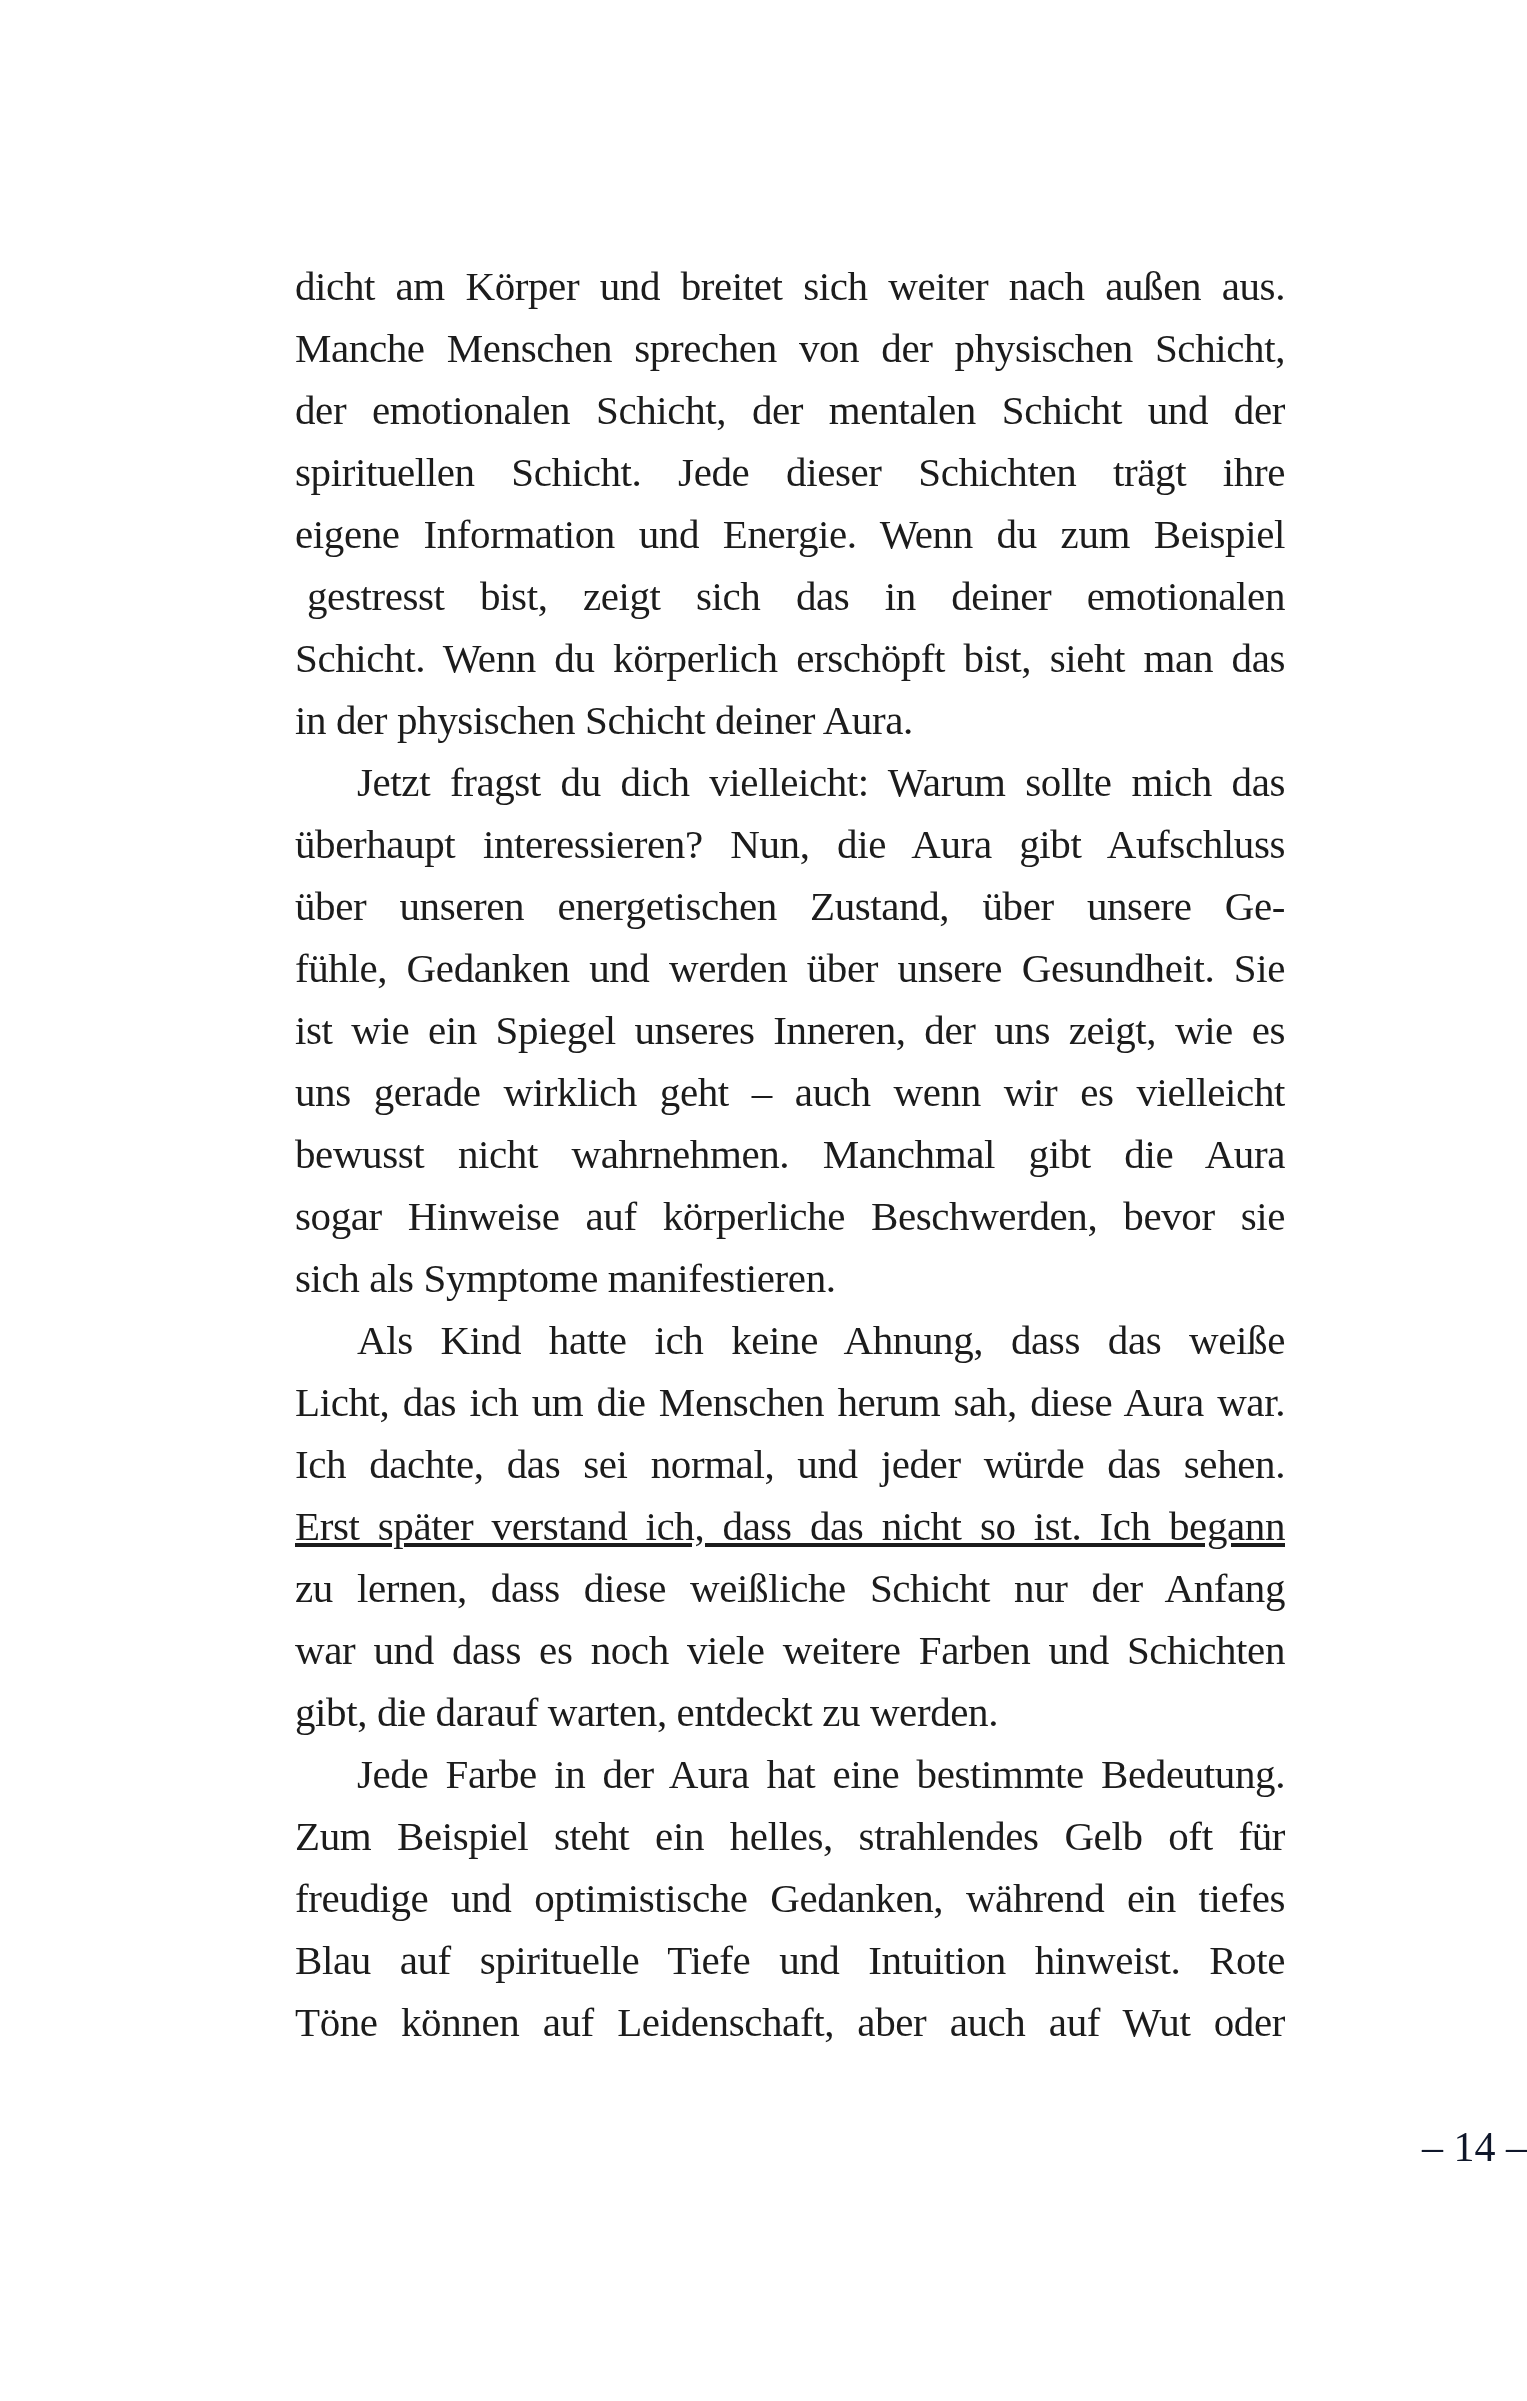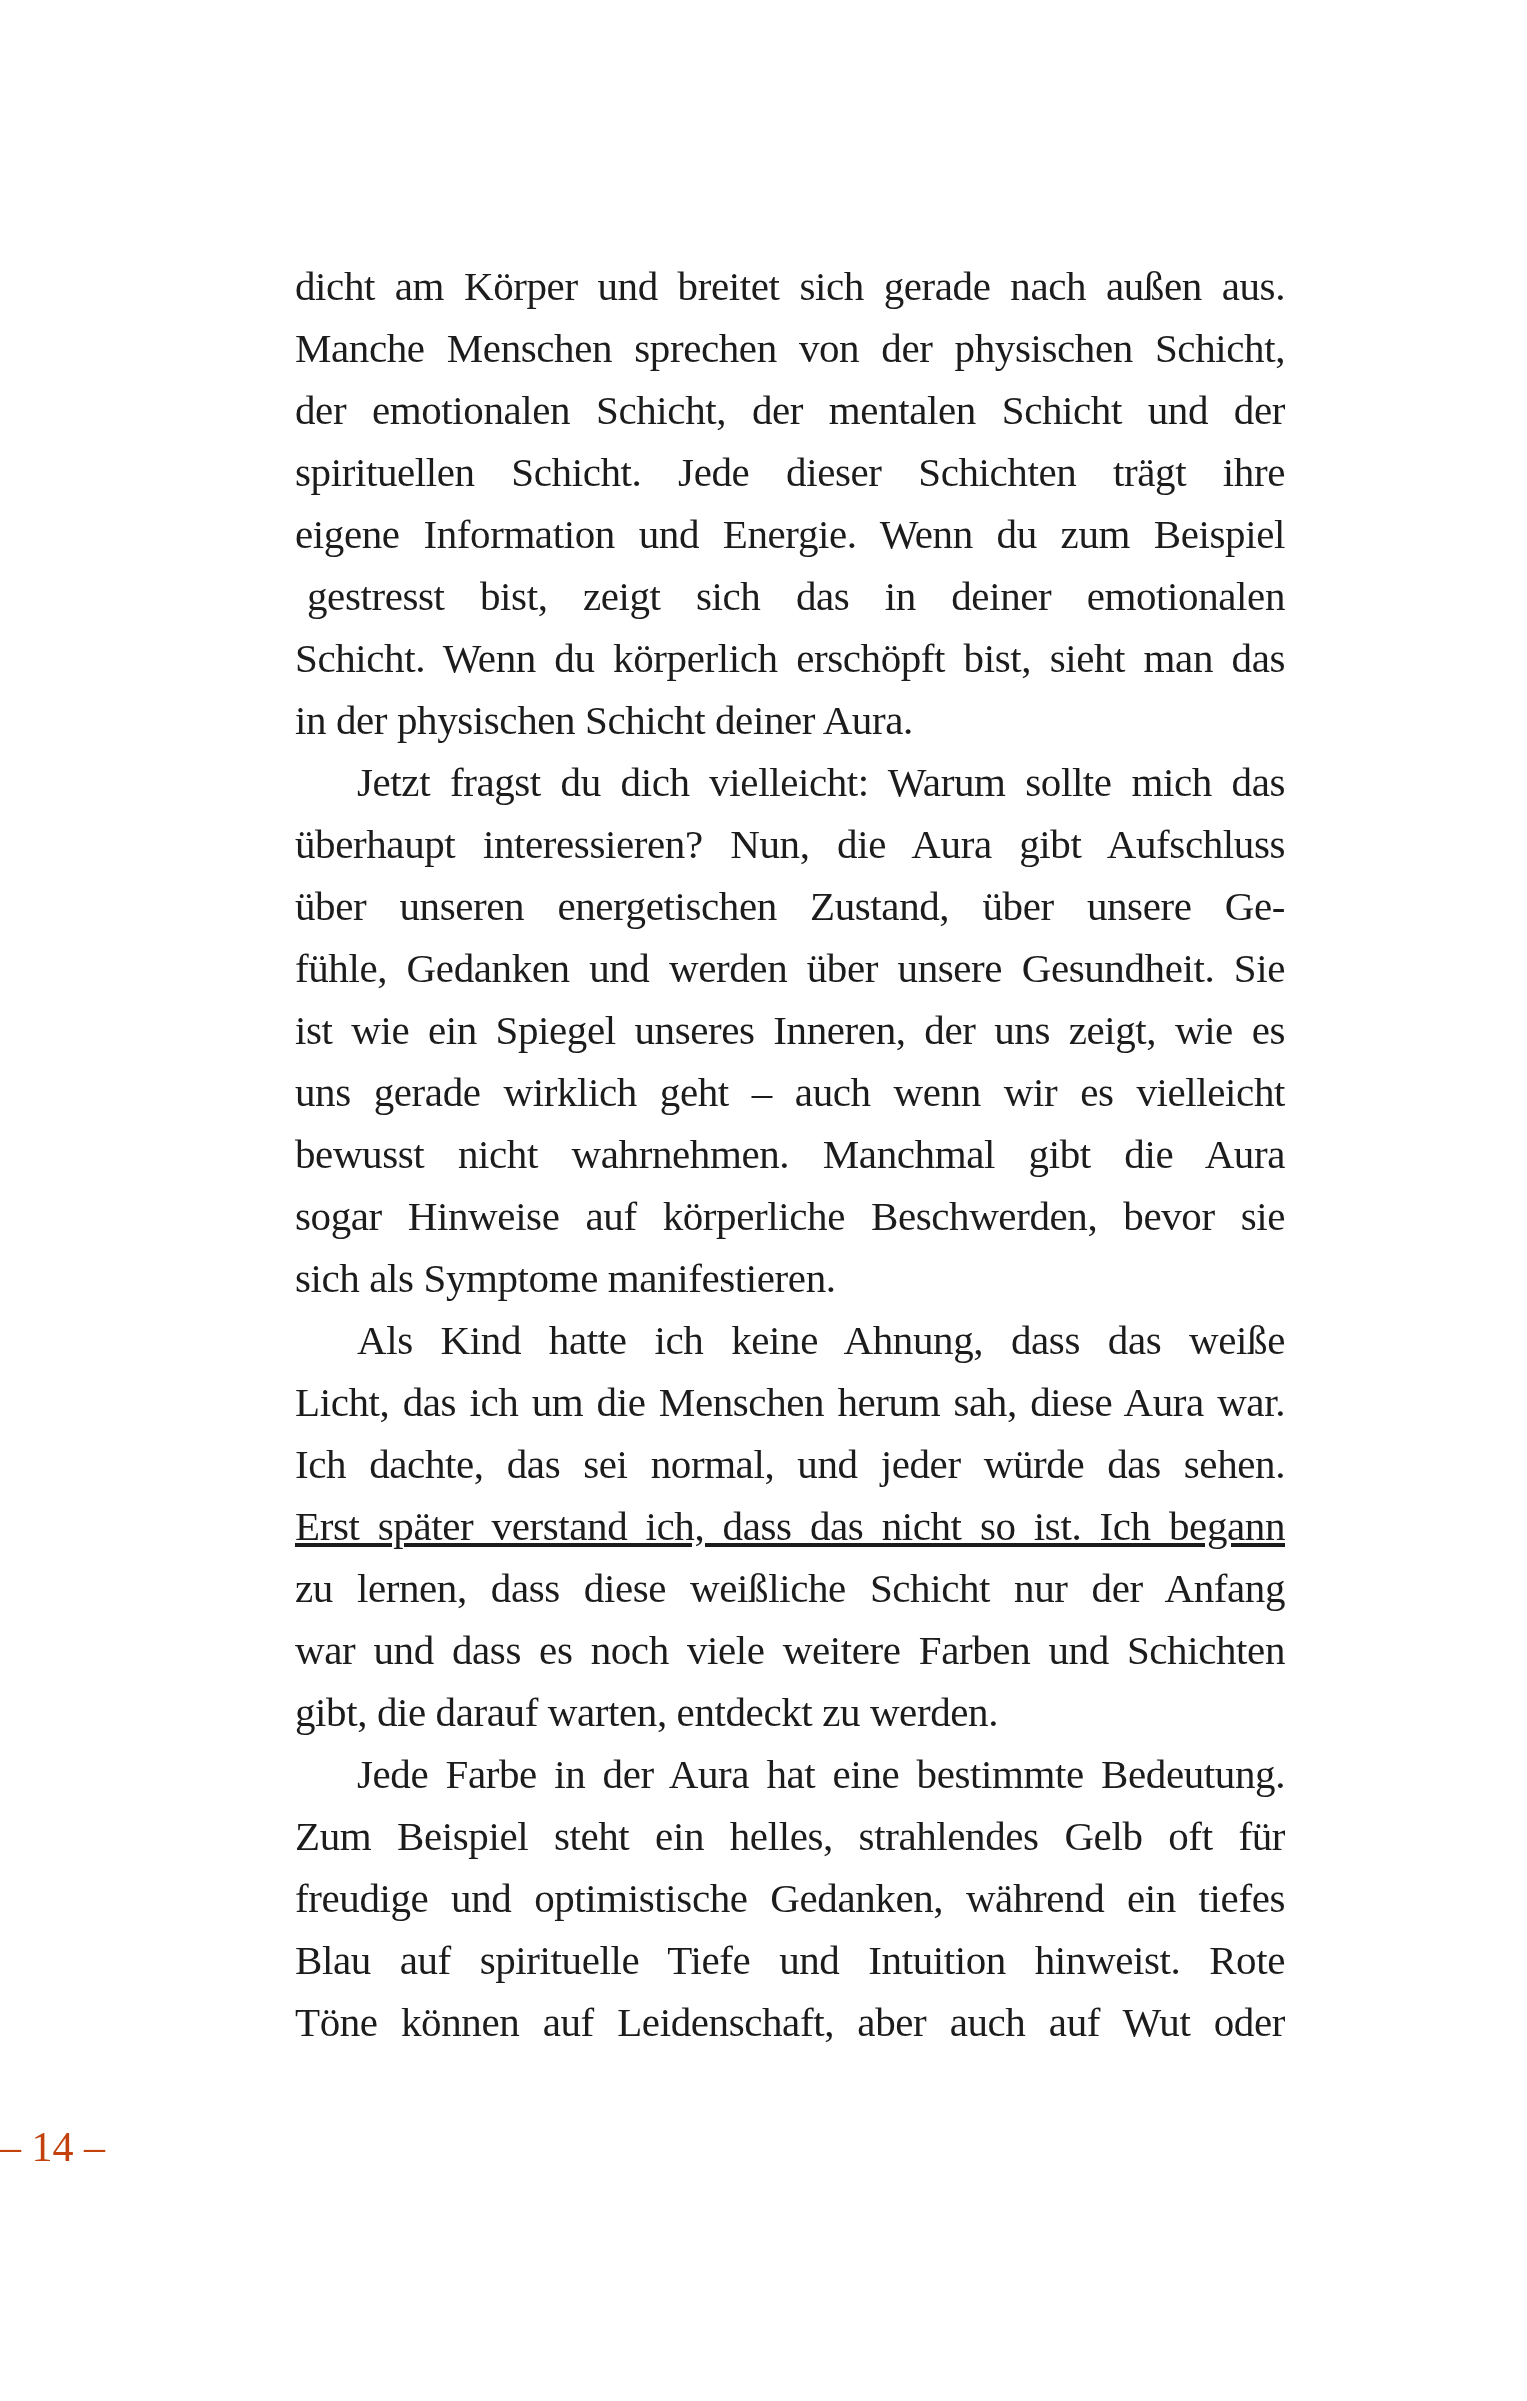--- a/index.html
+++ b/index.html
@@ -50,34 +50,34 @@
       overflow: visible;
     }
     .line.last {
       text-align-last: left;
     }
     .page-number {
       position: absolute;
       left: 0;
       width: 1527px;
       top: 2122px;
-      text-align: left;
+      text-align: right;
       font-size: 42px;
       line-height: 51px;
-      color: #c2410c;
+      color: #0f172a;
     }
   </style>
 </head>
 <body>
 
 <div class="page">
   <div class="text-block">
 
     <p class="para">
-      <span class="line" style="white-space: normal; height: 62px; overflow: hidden;">dicht am Körper und breitet sich gerade nach außen aus.</span>
+      <span class="line" style="white-space: normal; height: 62px; overflow: hidden;">dicht am Körper und breitet sich weiter nach außen aus.</span>
       <span class="line" style="white-space: normal; height: 62px; overflow: hidden;">Manche Menschen sprechen von der physischen Schicht,</span>
       <span class="line" style="white-space: normal; height: 62px; overflow: hidden;">der emotionalen Schicht, der mentalen Schicht und der</span>
       <span class="line" style="white-space: normal; height: 62px; overflow: hidden;">spirituellen Schicht. Jede dieser Schichten trägt ihre</span>
       <span class="line" style="white-space: normal; height: 62px; overflow: hidden;">eigene Information und Energie. Wenn du zum Beispiel</span>
       <span class="line" style="white-space: normal; height: 62px; overflow: hidden; margin-left: 12px;">gestresst bist, zeigt sich das in deiner emotionalen</span>
       <span class="line" style="white-space: normal; height: 62px; overflow: hidden;">Schicht. Wenn du körperlich erschöpft bist, sieht man das</span>
       <span class="line last">in der physischen Schicht deiner Aura.</span>
     </p>
 
     <p class="para indent" style="text-indent: 0px;">

